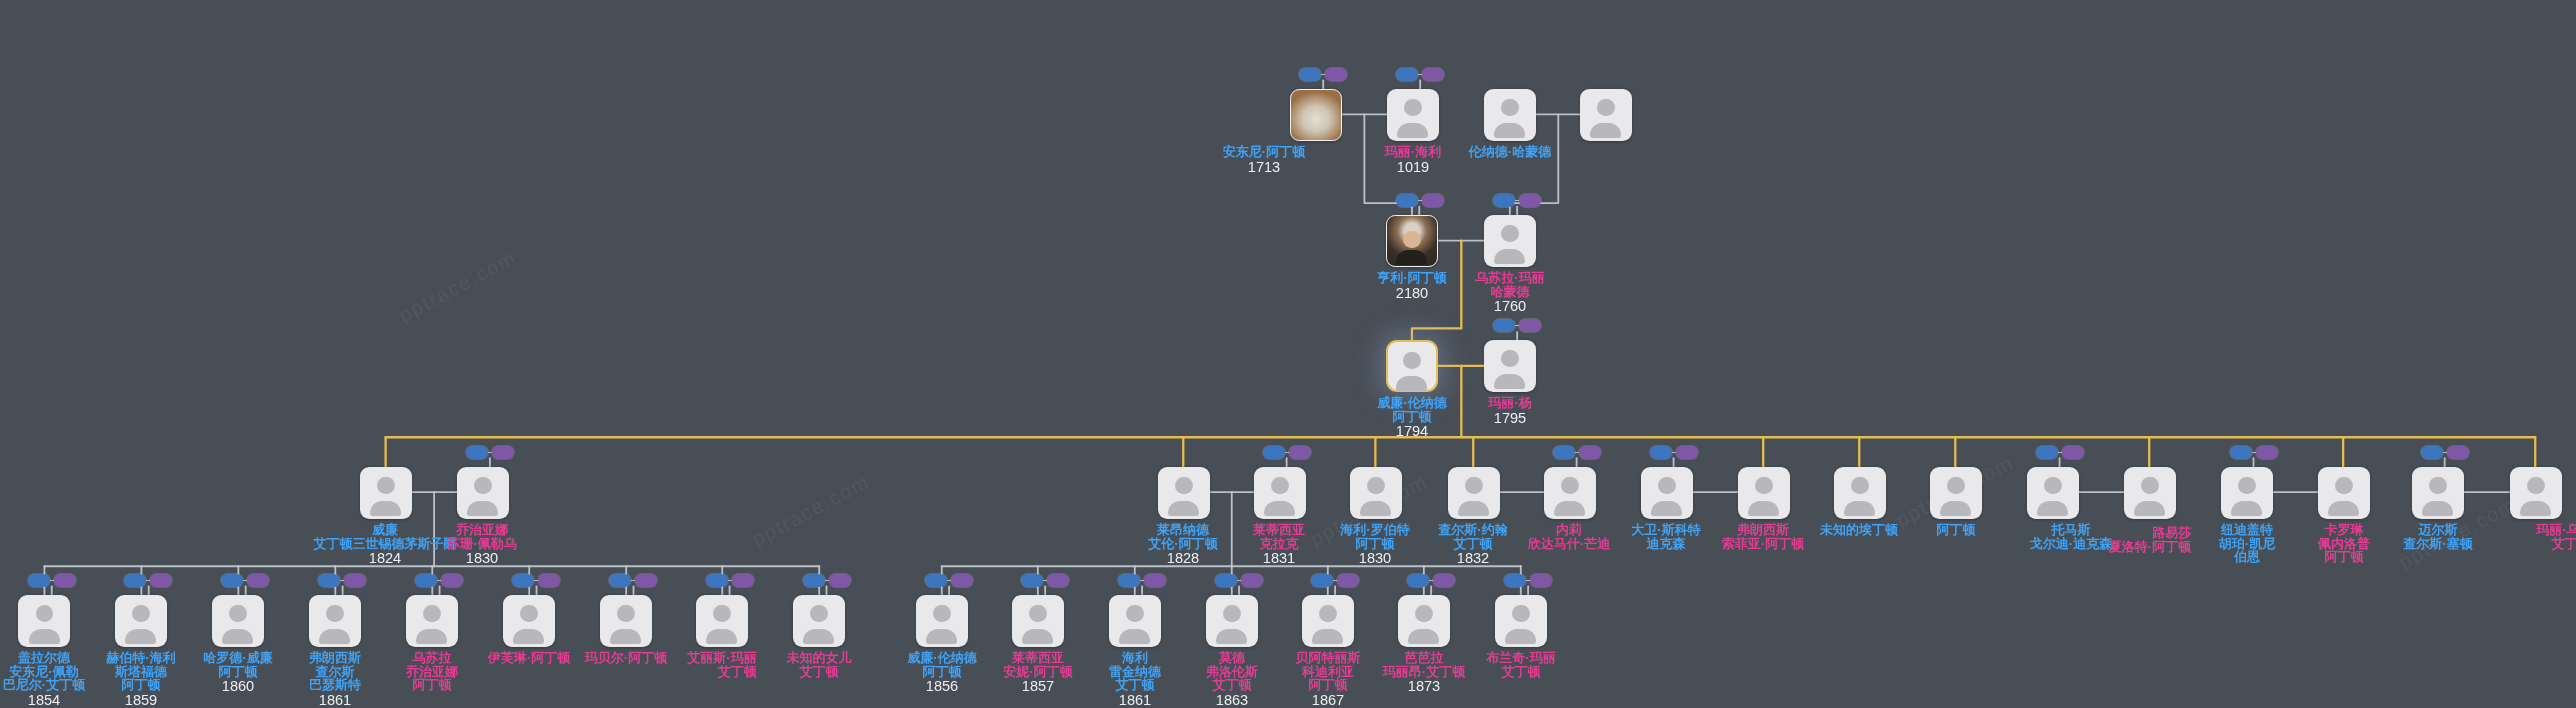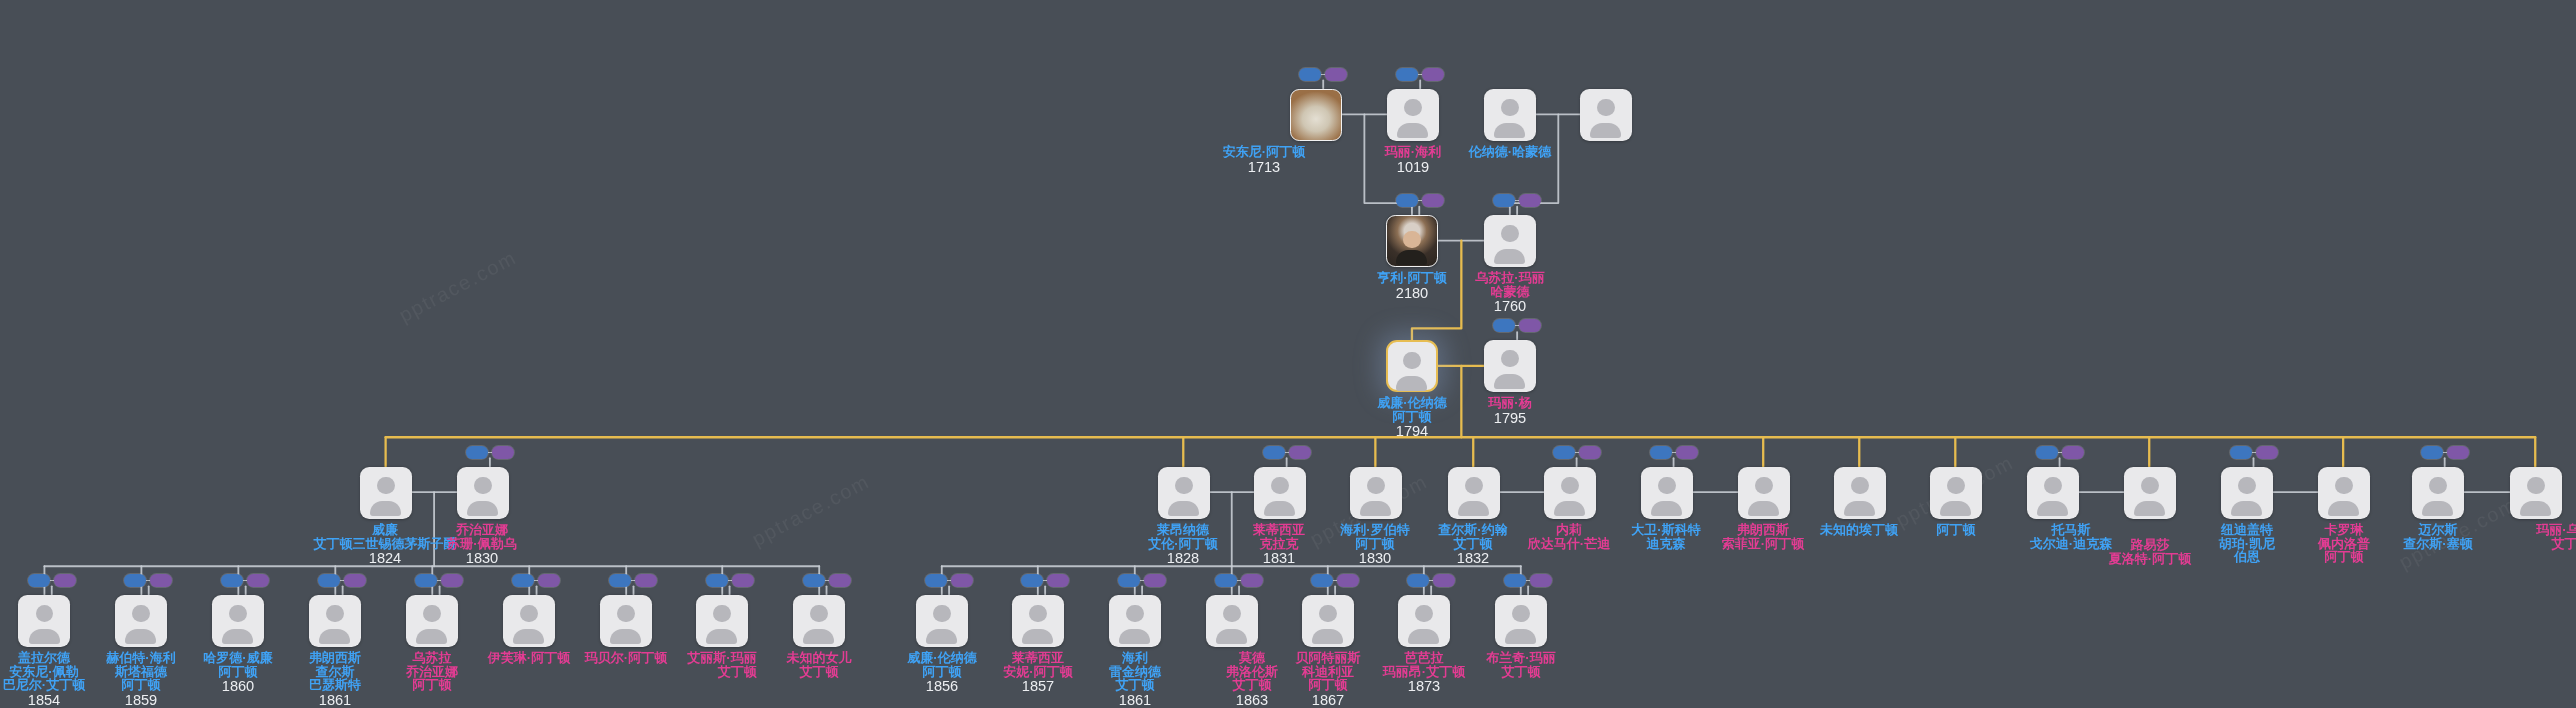--- a/index.html
+++ b/index.html
@@ -320,21 +320,21 @@
       <div class="chip mother"></div>
     </div>
     <div class="plabel m" style="left: 2053px; top: 523px; margin-left: 18px;">
       <div class="nline">托马斯</div>
       <div class="nline">戈尔迪·迪克森</div>
     </div>
     <div class="card" style="left: 2124px; top: 467px;">
       <div class="head"></div>
       <div class="body"></div>
     </div>
-    <div class="plabel f" style="left: 2150px; top: 538px;">
+    <div class="plabel f" style="left: 2150px; top: 526px; text-align: right;">
       <div class="nline">路易莎</div>
       <div class="nline">夏洛特·阿丁顿</div>
     </div>
     <div class="card" style="left: 2221px; top: 467px;">
       <div class="head"></div>
       <div class="body"></div>
     </div>
     <div class="chip-pair" style="left: 2230px; top: 446px;">
       <div class="link"></div>
       <div class="chip father"></div>
@@ -543,21 +543,21 @@
     </div>
     <div class="card" style="left: 1206px; top: 595px;">
       <div class="head"></div>
       <div class="body"></div>
     </div>
     <div class="chip-pair" style="left: 1215px; top: 574px;">
       <div class="link"></div>
       <div class="chip father"></div>
       <div class="chip mother"></div>
     </div>
-    <div class="plabel f" style="left: 1232px; top: 651px; margin-left: 20px;">
+    <div class="plabel f" style="left: 1232px; top: 651px;">
       <div class="nline">莫德</div>
       <div class="nline">弗洛伦斯</div>
       <div class="nline">艾丁顿</div>
       <div class="year">1863</div>
     </div>
     <div class="card" style="left: 1302px; top: 595px;">
       <div class="head"></div>
       <div class="body"></div>
     </div>
     <div class="chip-pair" style="left: 1311px; top: 574px;">

